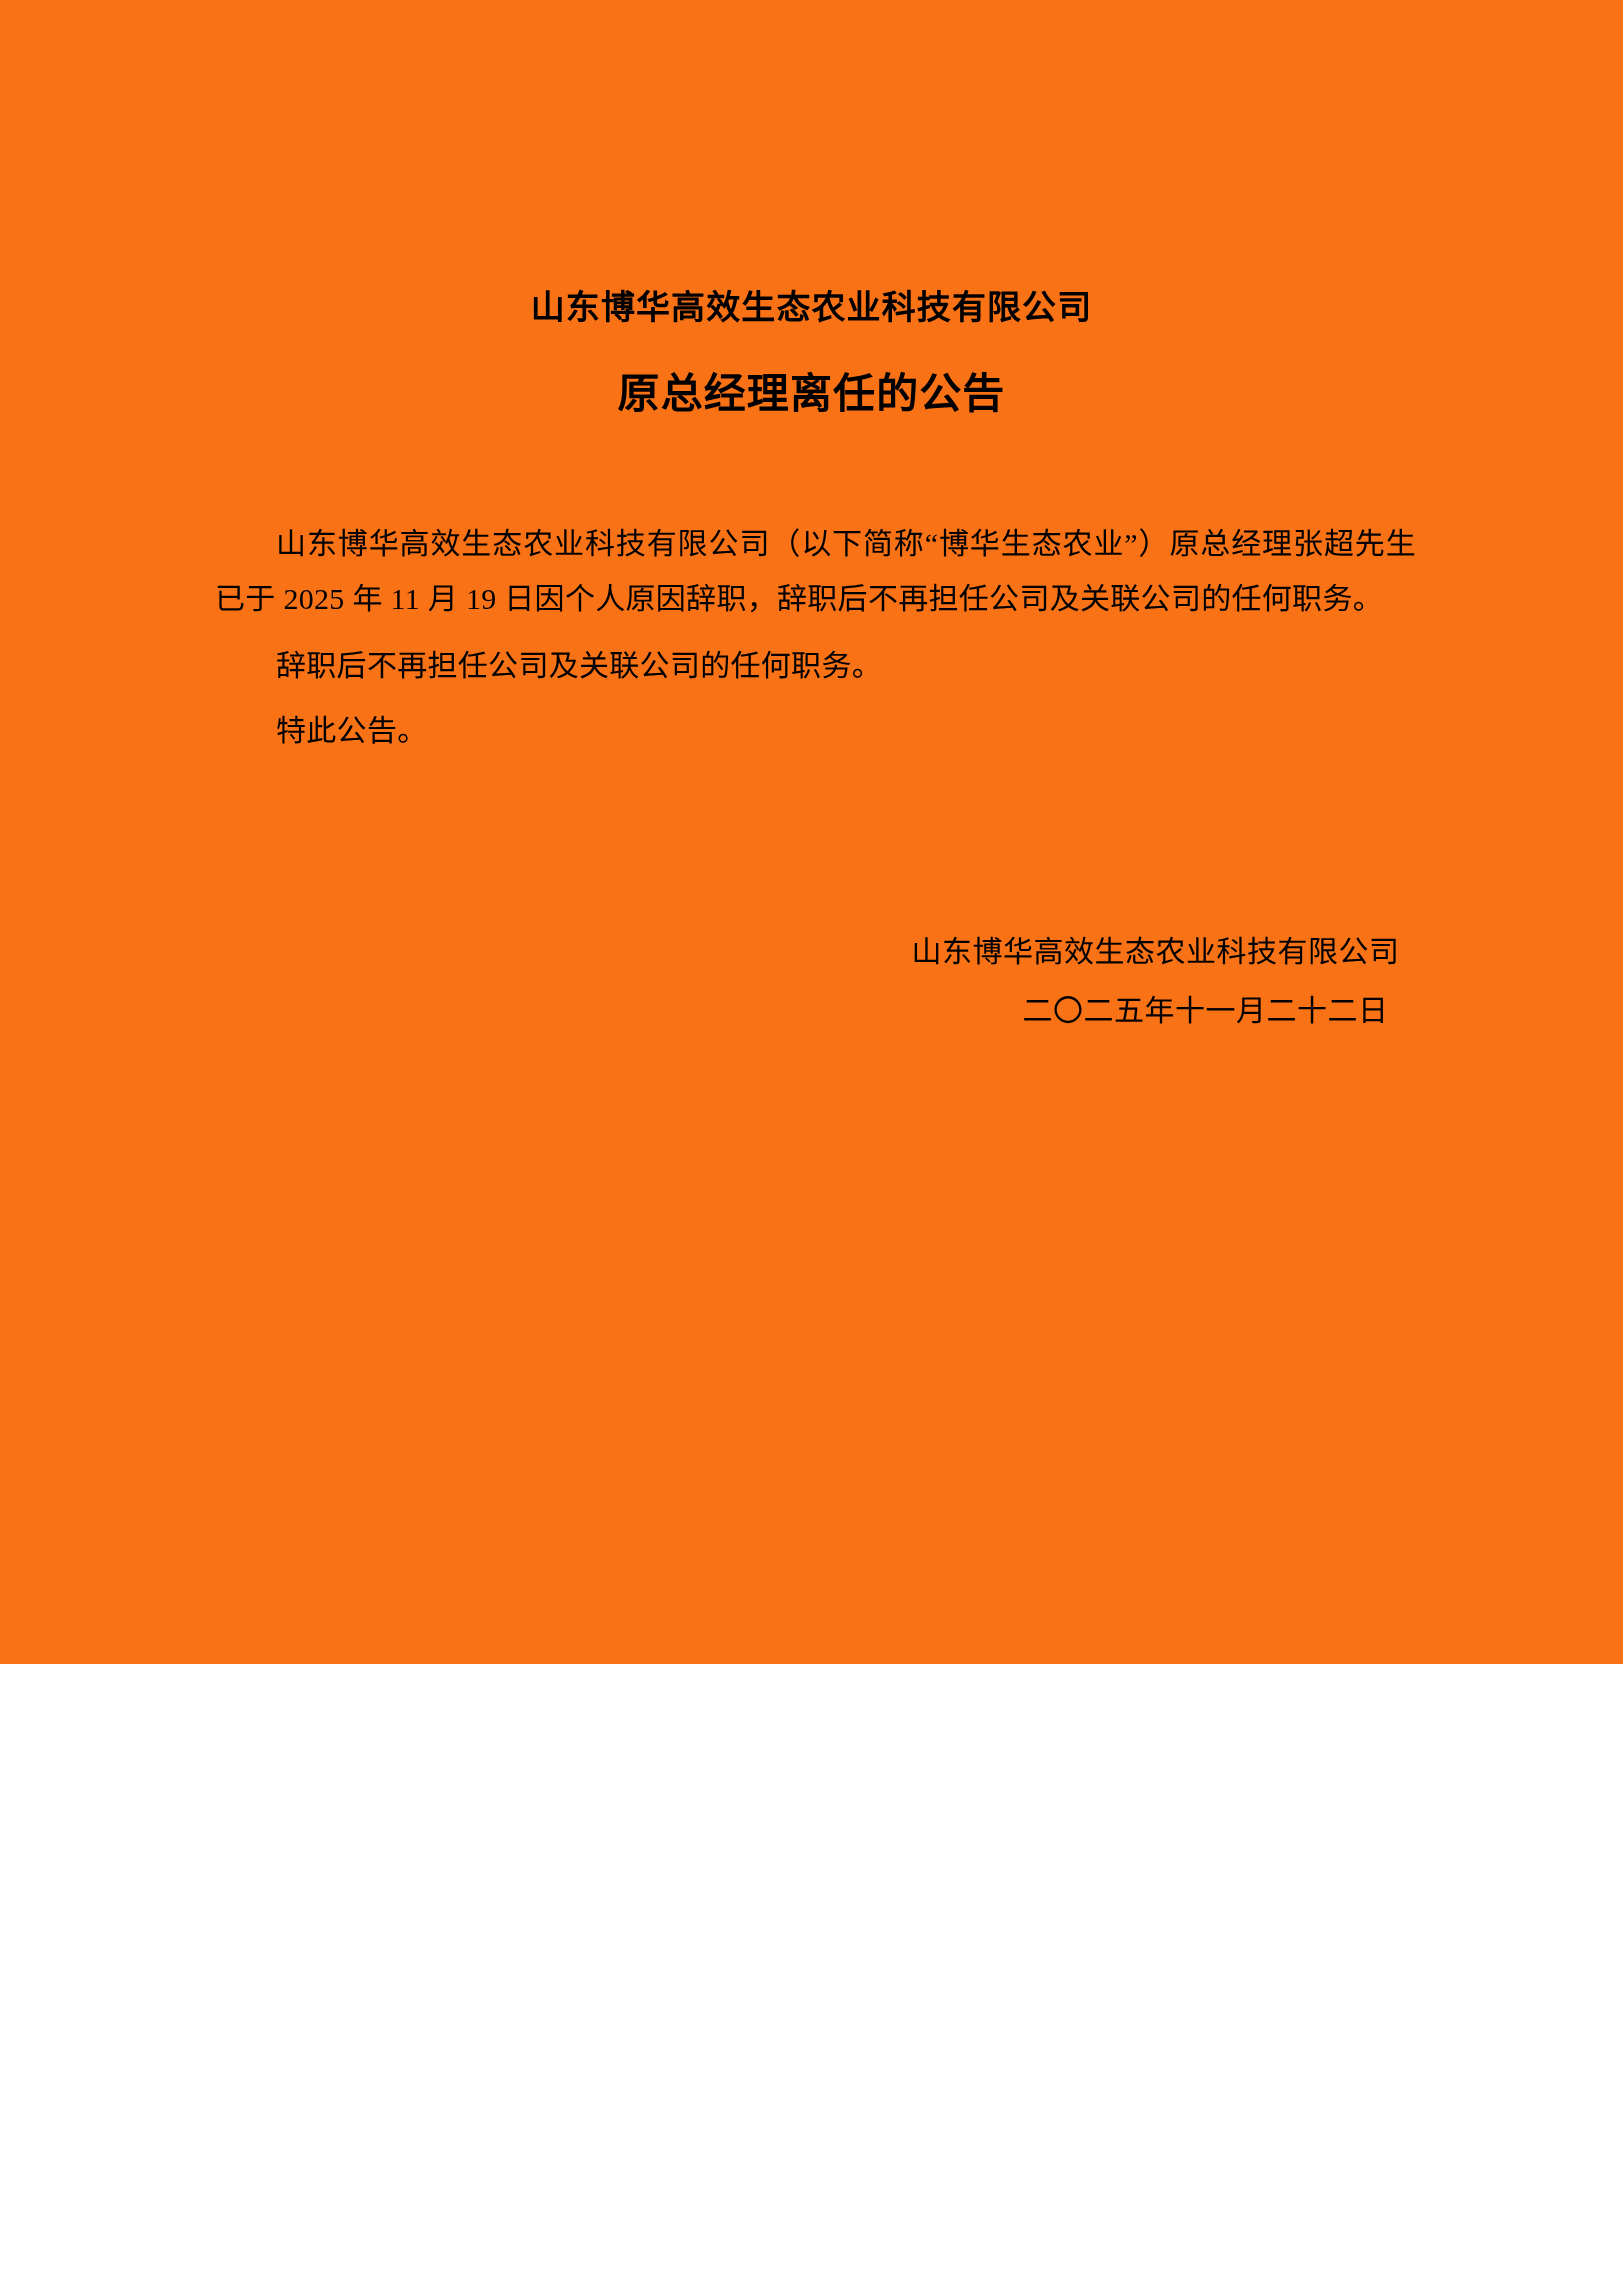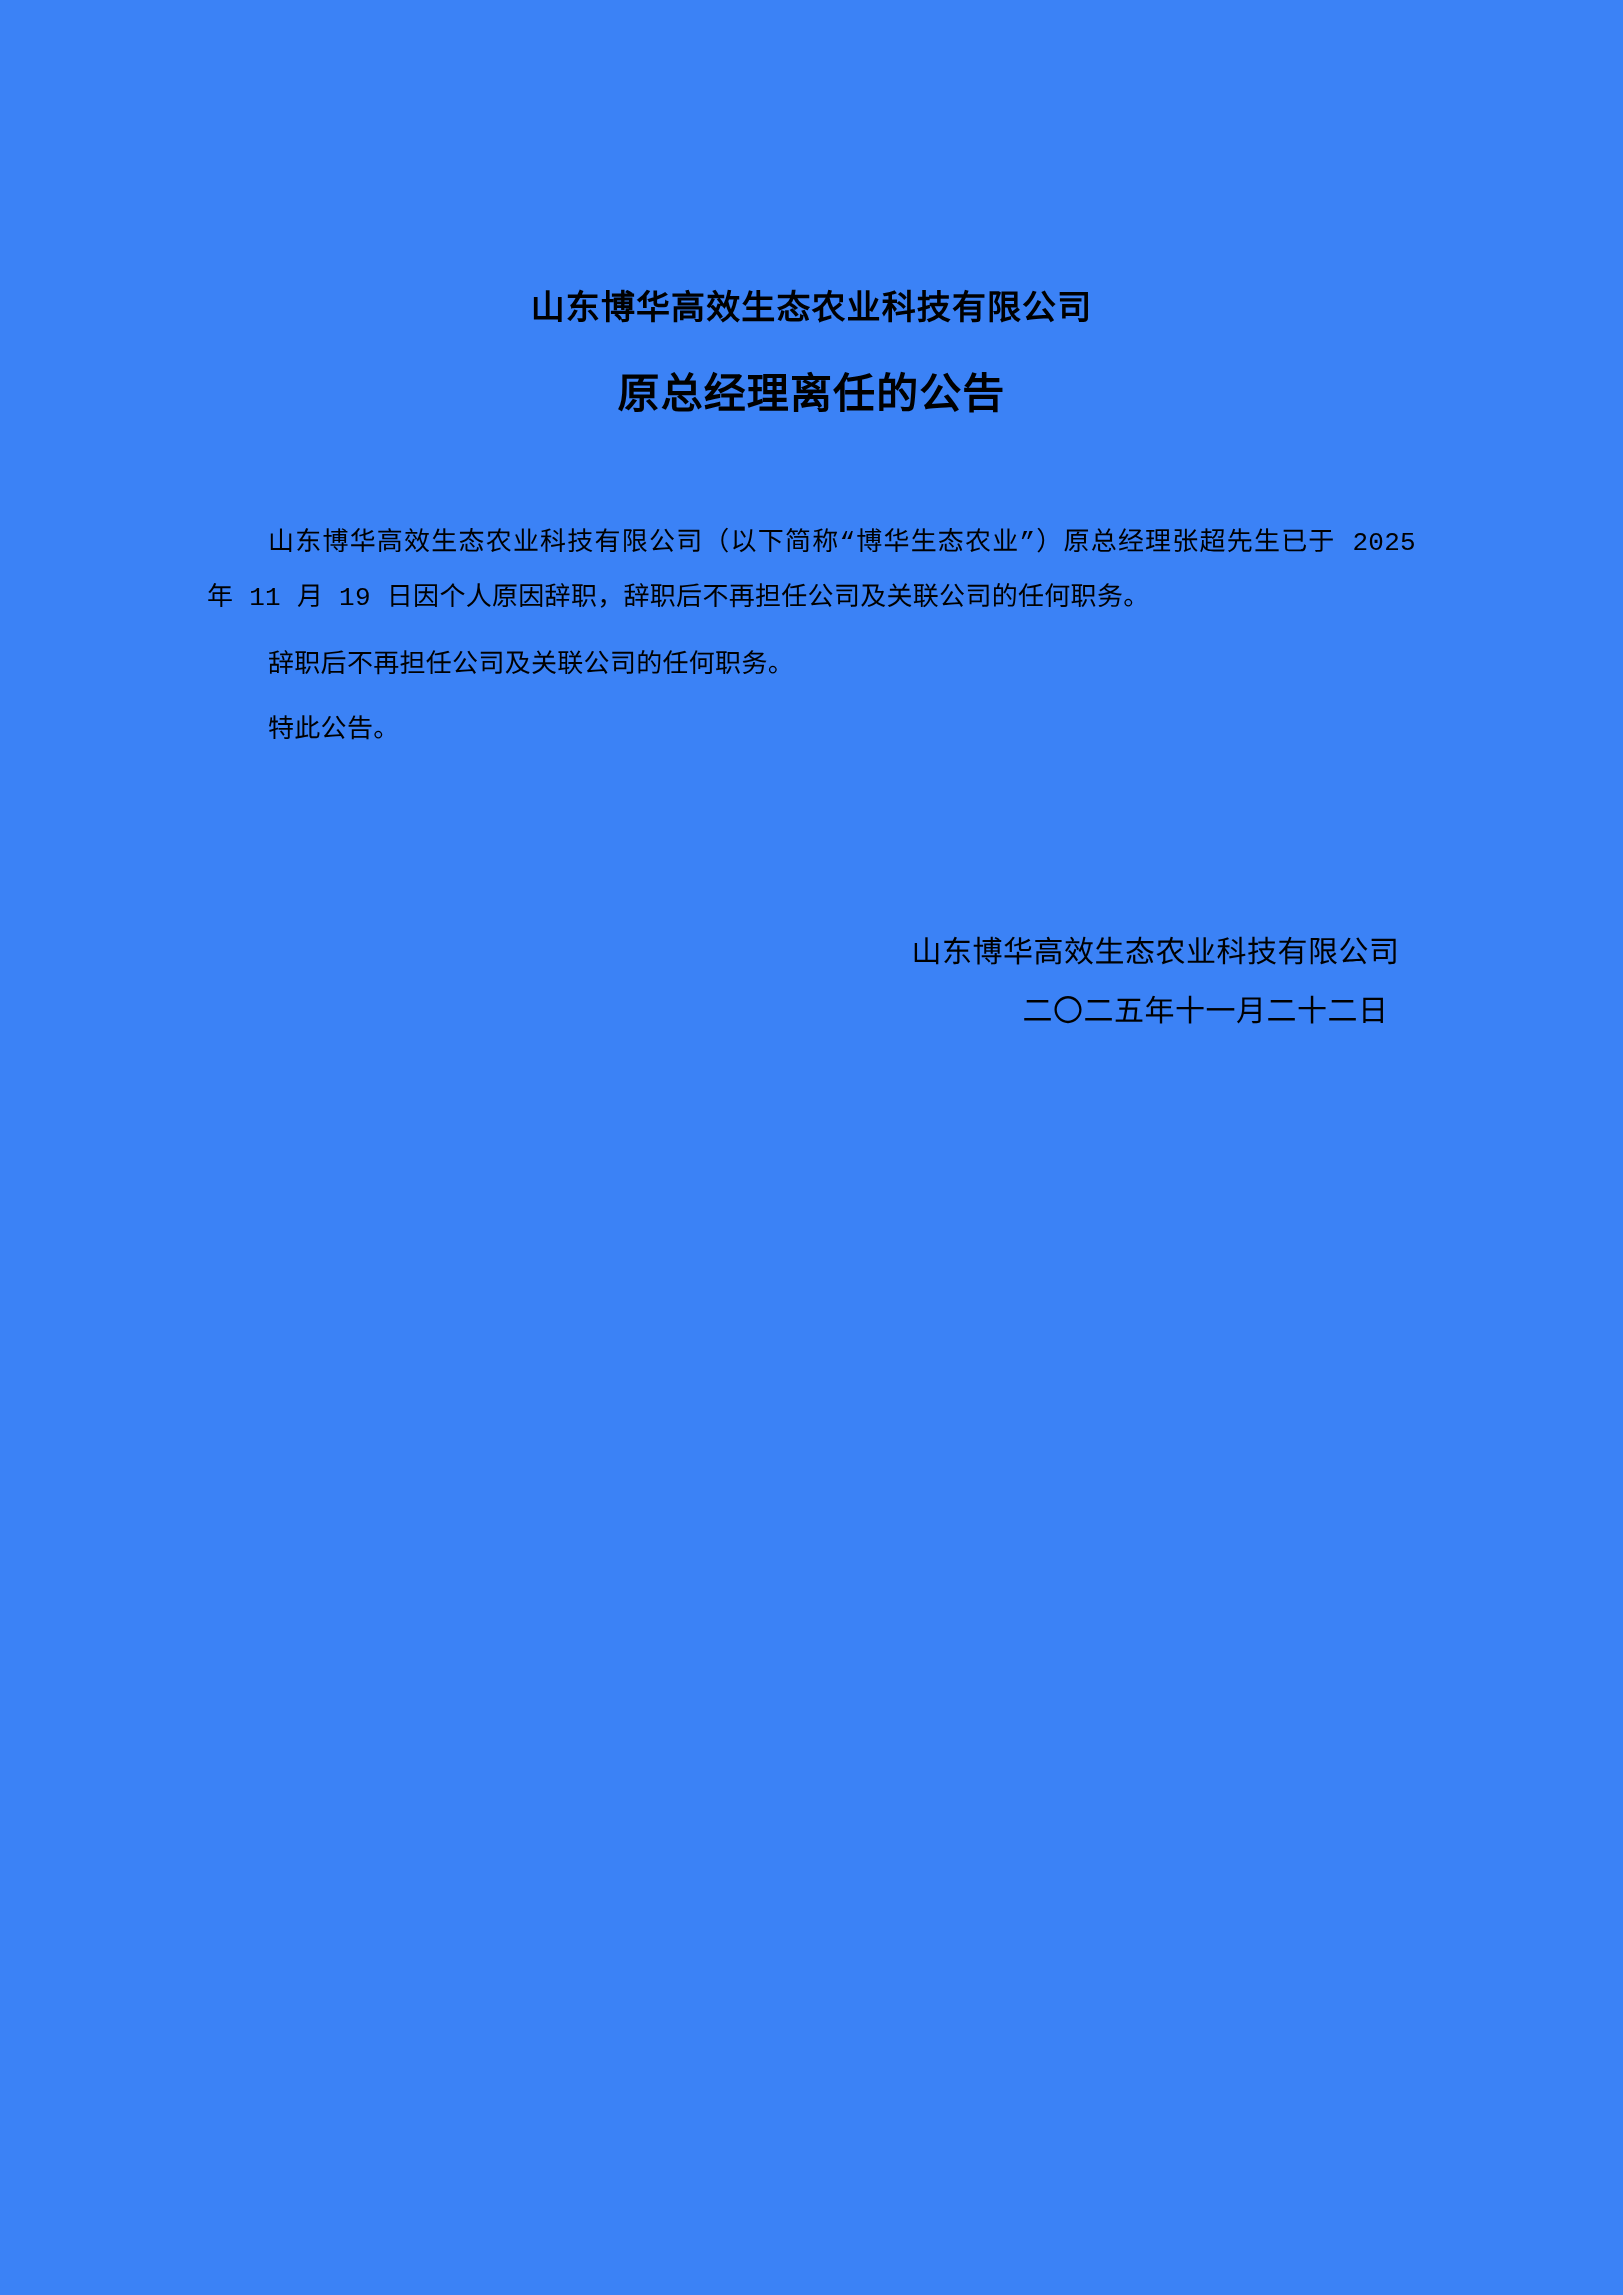--- a/index.html
+++ b/index.html
@@ -10,22 +10,22 @@
   body {
     width: 1623px;
     height: 2295px;
     font-family: "DejaVu Serif", "Liberation Serif", serif;
     color: #000000;
     -webkit-font-smoothing: antialiased;
   }
   .page {
     position: relative;
     width: 1623px;
-    height: 2295px;
-    background: #3b82f6;
+    height: 1664px;
+    background: #f97316;
     box-sizing: border-box;
     padding: 12px;
   }
   .content {
     position: absolute;
     left: 207px;
     top: 278px;
     width: 1209px;
   }
   .doc-title {
@@ -44,28 +44,28 @@
     font-size: 42px;
     line-height: 59px;
     letter-spacing: 1.1px;
     color: #000000;
     margin-top: 27px;
   }
   .body-block {
     margin-top: 93px;
   }
   .para {
-    font-family: Liberation Mono, monospace;
-    font-size: 26px;
+    font-family: Liberation Serif, serif;
+    font-size: 30px;
     line-height: 55px;
     color: #000000;
     text-indent: 61px;
     text-align: justify;
     text-justify: inter-ideograph;
-    margin: 0 0 12px 0;
+    margin: 0 0 12px 8px;
     letter-spacing: 0.3px;
   }
   .para.tight {
     margin-bottom: 9.8px;
   }
   .signature {
     margin-top: 164px;
     text-align: right;
     padding-right: 16.4px;
   }

